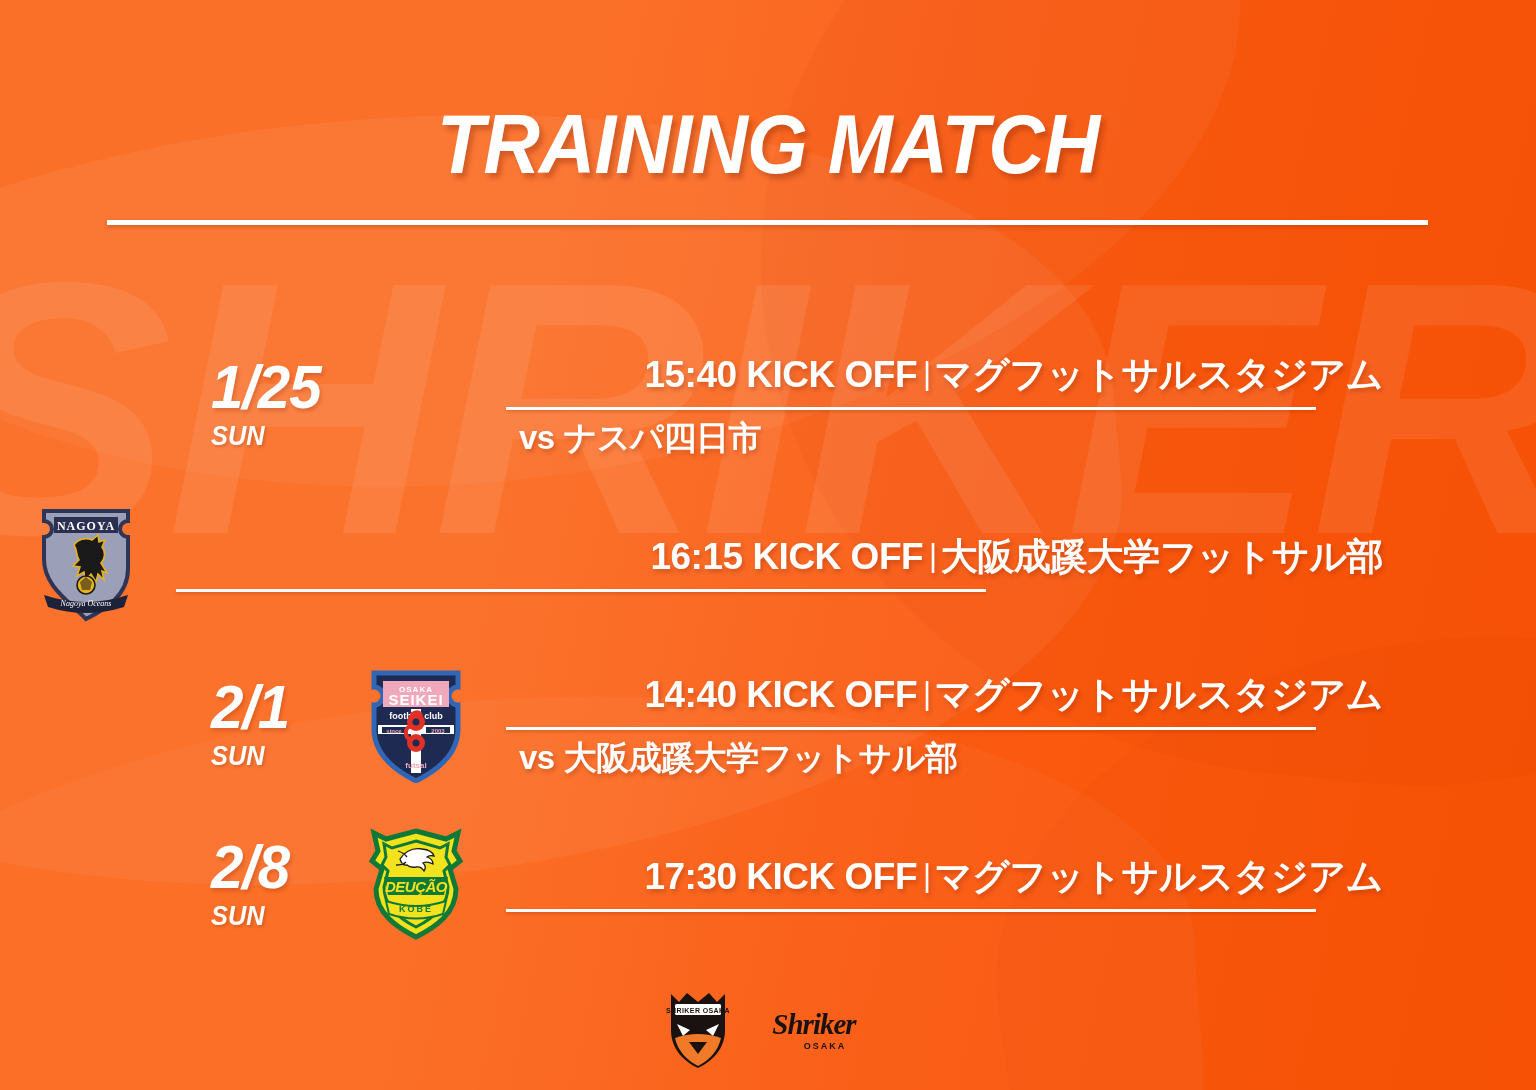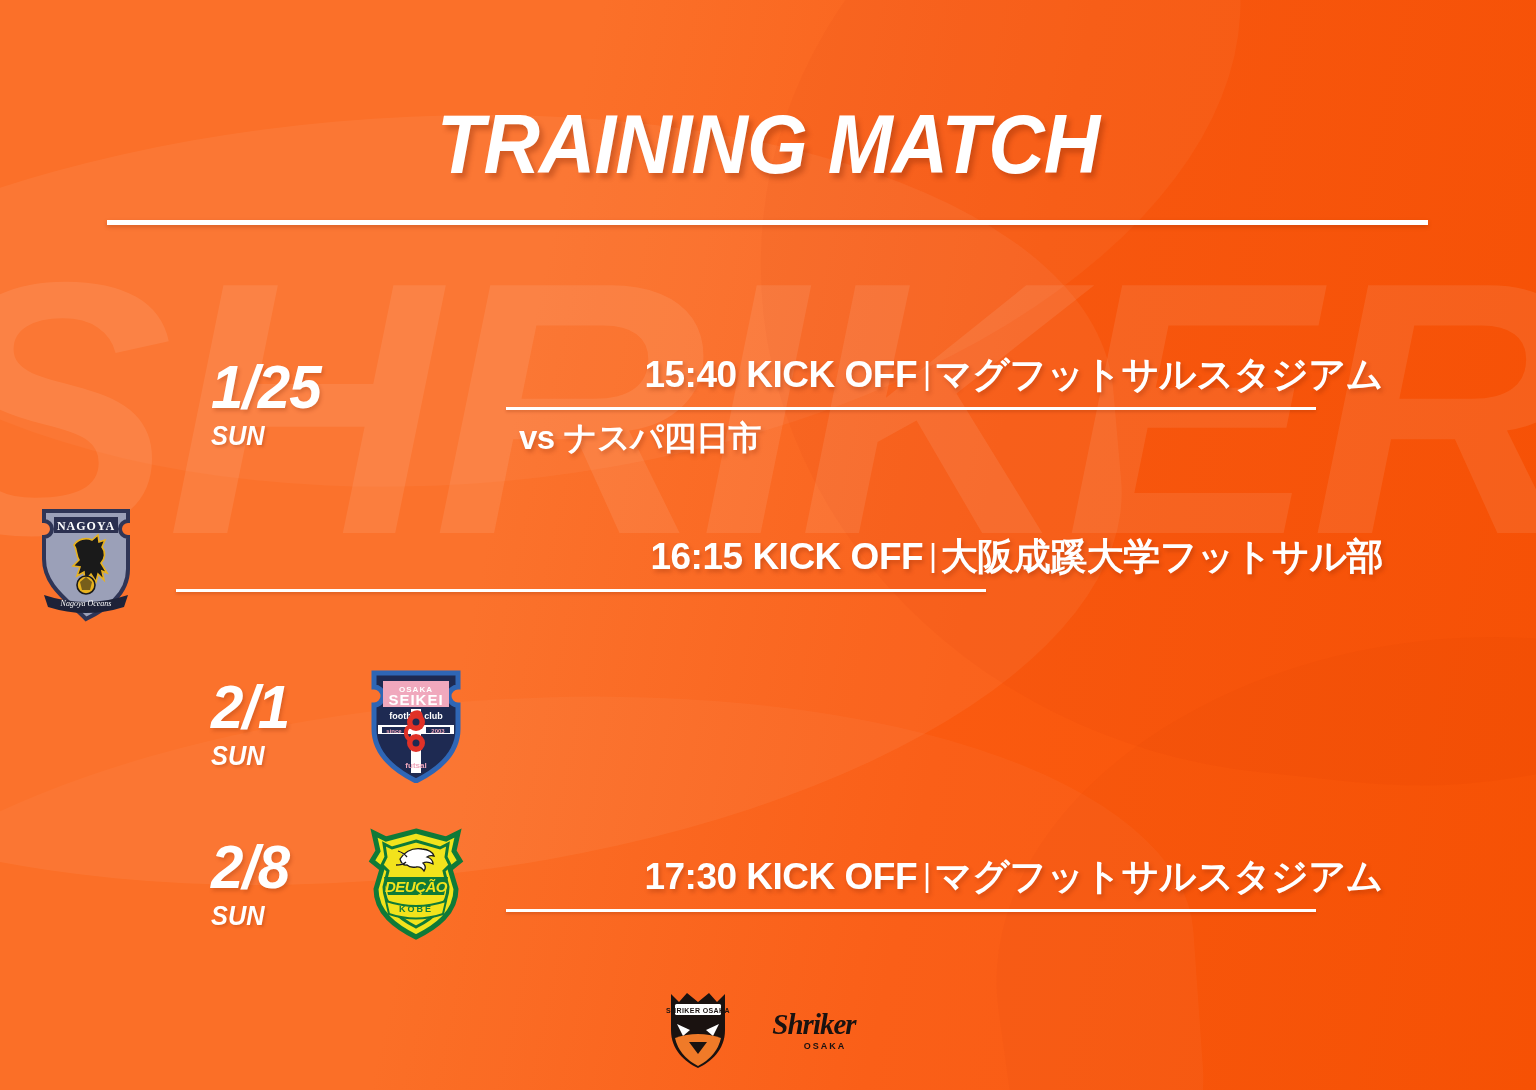--- a/index.html
+++ b/index.html
@@ -265,20 +265,29 @@
           <g fill="#e03127">
             <circle cx="48" cy="55" r="9"></circle>
             <circle cx="48" cy="76" r="9"></circle>
             <path d="M44 47 q9 -5 9 4 q0 7 -9 8 q-7 1 -6 8 q1 7 9 5" stroke="#e03127" stroke-width="4" fill="none" stroke-linecap="round"></path>
           </g>
           <circle cx="48" cy="55" r="3.5" fill="#1e2a52"></circle>
           <circle cx="48" cy="76" r="3.5" fill="#1e2a52"></circle>
           <text x="48" y="101" font-family="'Liberation Sans',sans-serif" font-size="8" font-weight="bold" fill="#f0a8bd" text-anchor="middle">futsal</text>
         </svg>
       </div>
+      <div class="info-col">
+        <div class="kickoff">
+          <span>14:40 KICK OFF</span><span class="sep">|</span><span>マグフットサルスタジアム</span>
+        </div>
+        <div class="rule"></div>
+        <div class="opponent">
+          <span class="vs">vs</span><span>大阪成蹊大学フットサル部</span>
+        </div>
+      </div>
     </div>
 
     <div class="match">
       <div class="date-col">
         <div class="date-main">2/8</div>
         <div class="date-dow">SUN</div>
       </div>
       <div class="crest-col">
         <svg class="crest" viewBox="0 0 96 116">
           <path d="M48 4 L78 12 L90 6 L86 24 L92 34 L82 42 L88 62 C88 86 68 100 48 110 C28 100 8 86 8 62 L14 42 L4 34 L10 24 L6 6 L18 12 Z" fill="#f2e31c" stroke="#0f7a38" stroke-width="5"></path>

